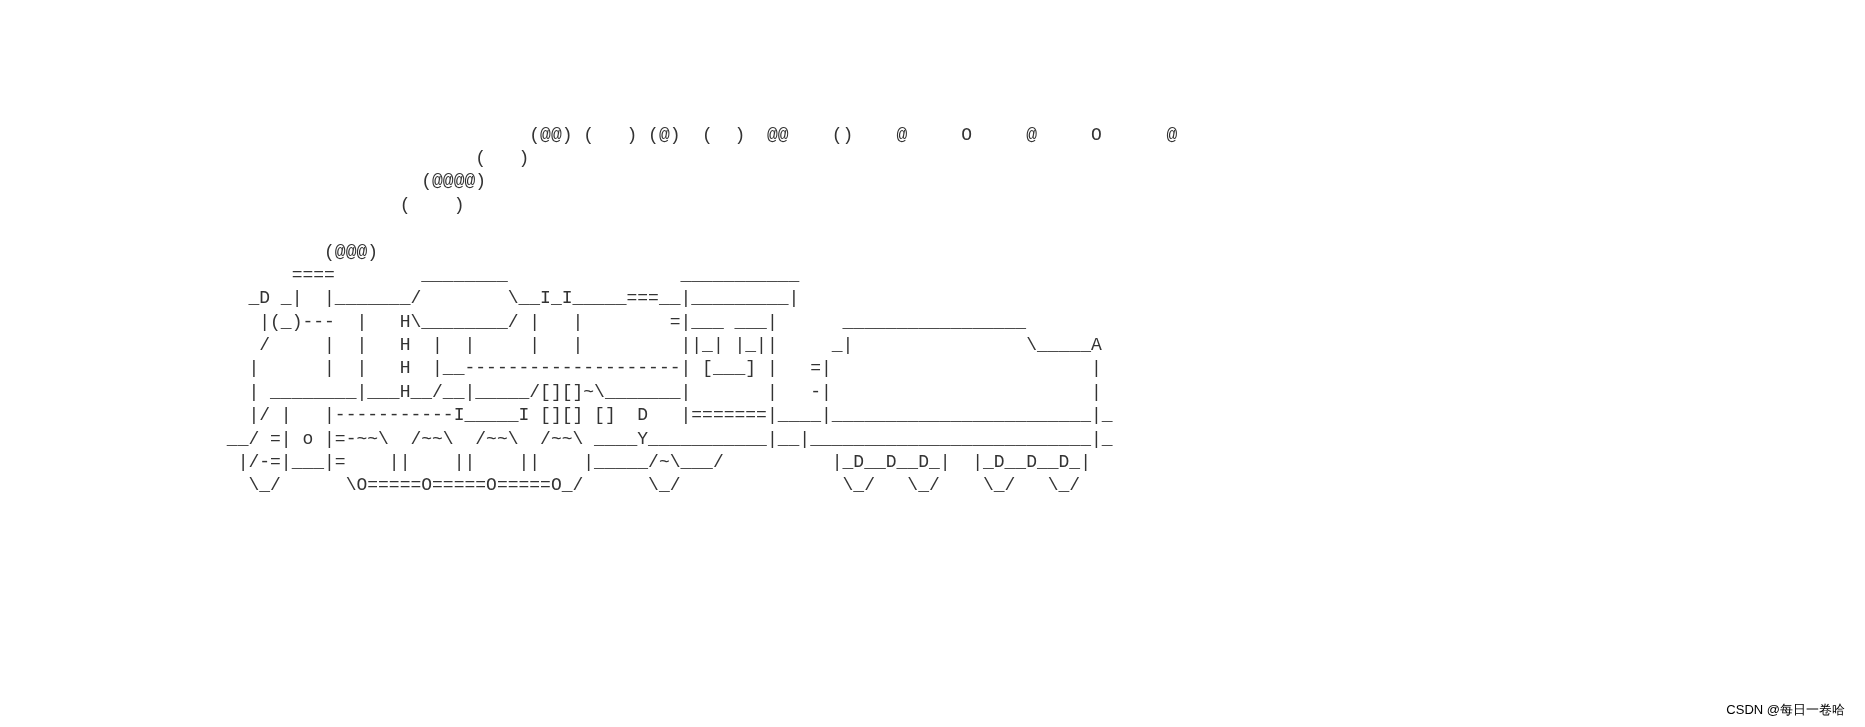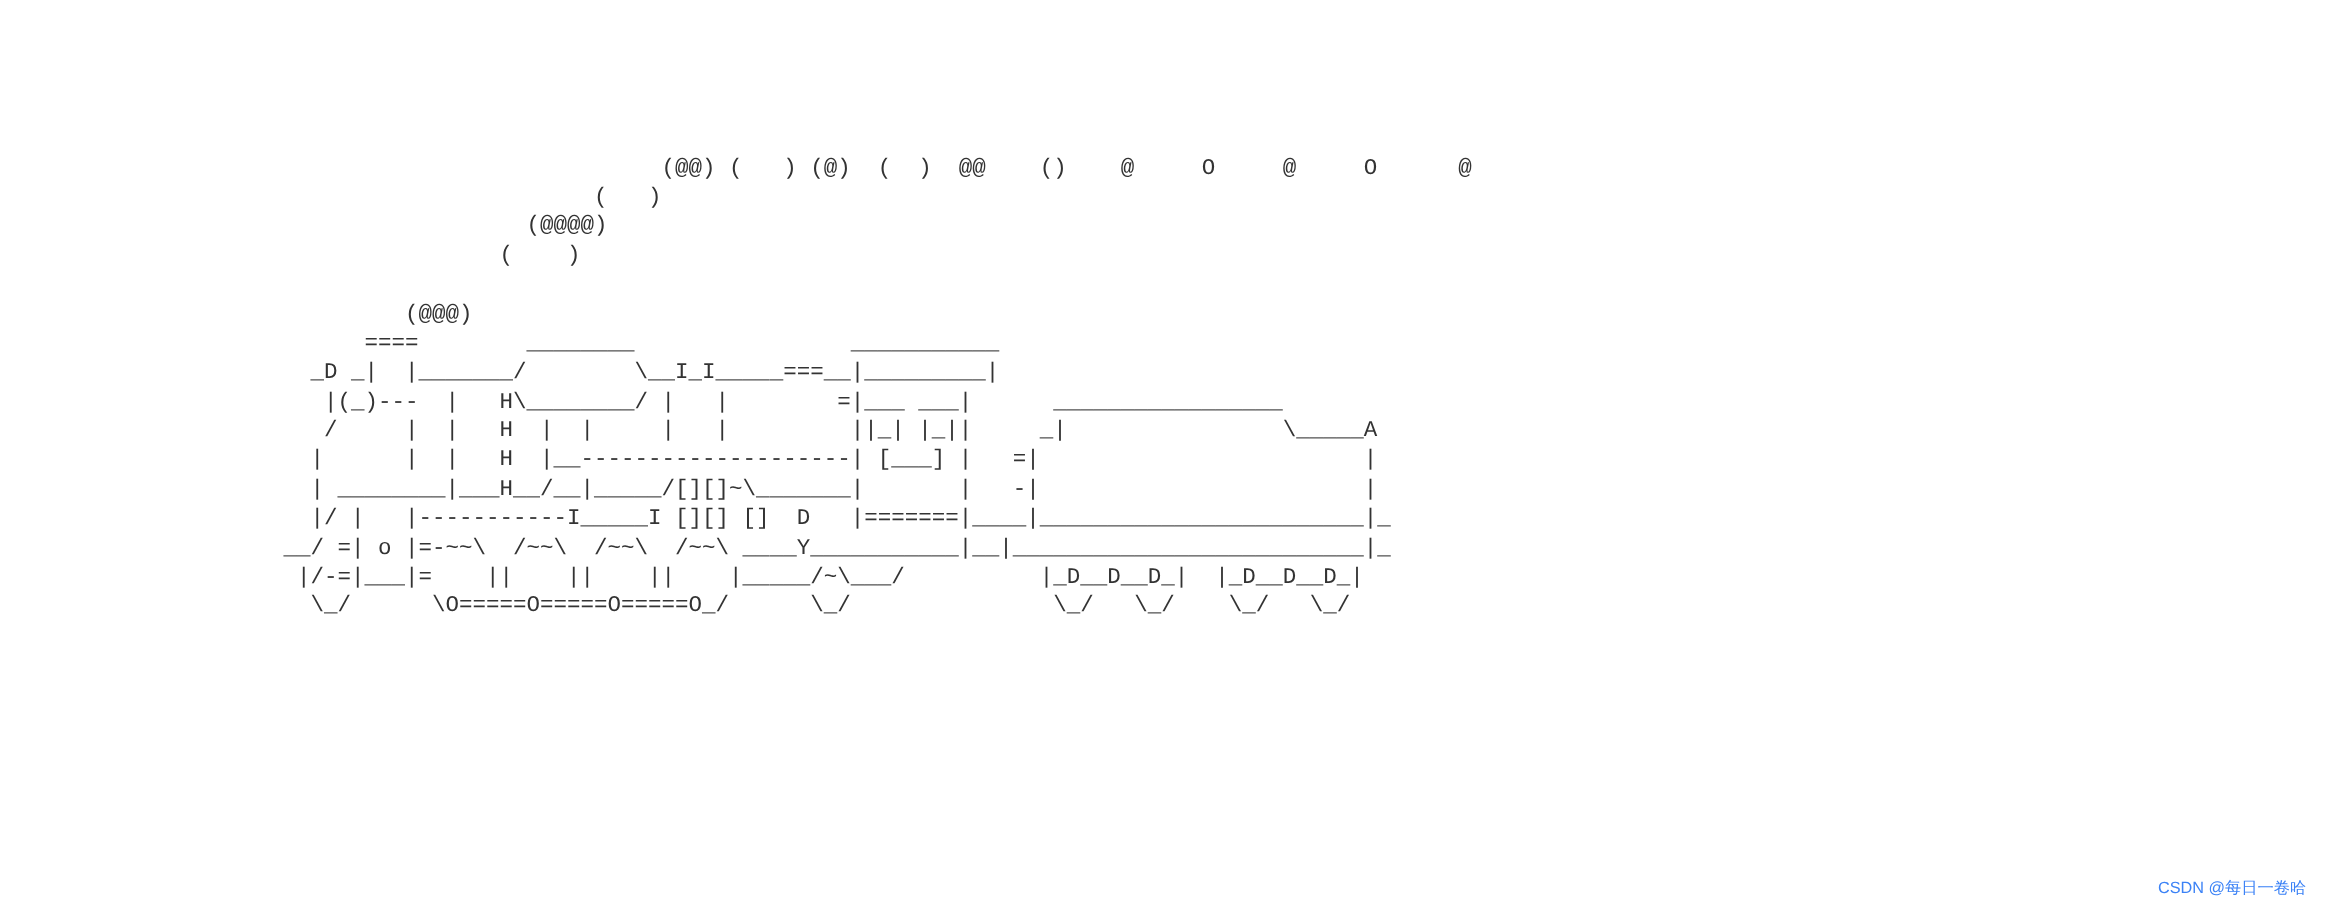--- a/index.html
+++ b/index.html
@@ -16,21 +16,21 @@
     .ascii-art {
       padding: 30px 0 0 0;
       letter-spacing: 0;
     }
     .watermark {
       position: absolute;
       bottom: 8px;
       right: 20px;
       font-family: -apple-system, BlinkMacSystemFont, "Segoe UI", sans-serif;
       font-size: 13px;
-      color: #3b82f6;
+      color: #000000;
       white-space: normal;
       margin-left: 31px;
     }
   </style>
 </head>
 <body>
 
 
 
 <div class="ascii-art"><span>                                                 (@@) (   ) (@)  (  )  @@    ()    @     O     @     O      @</span>

